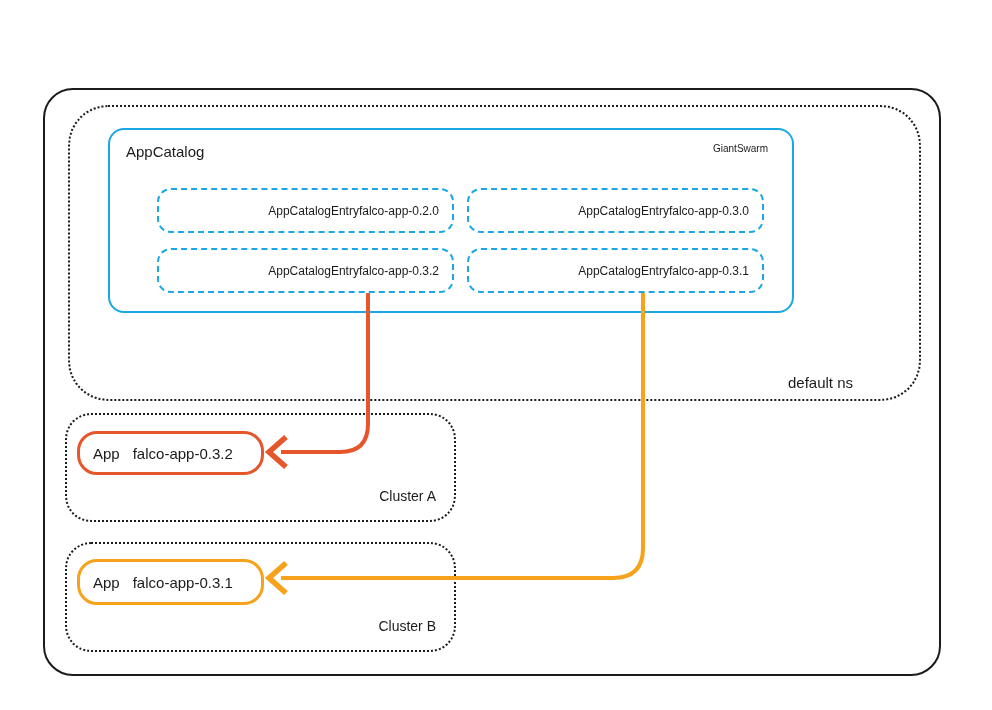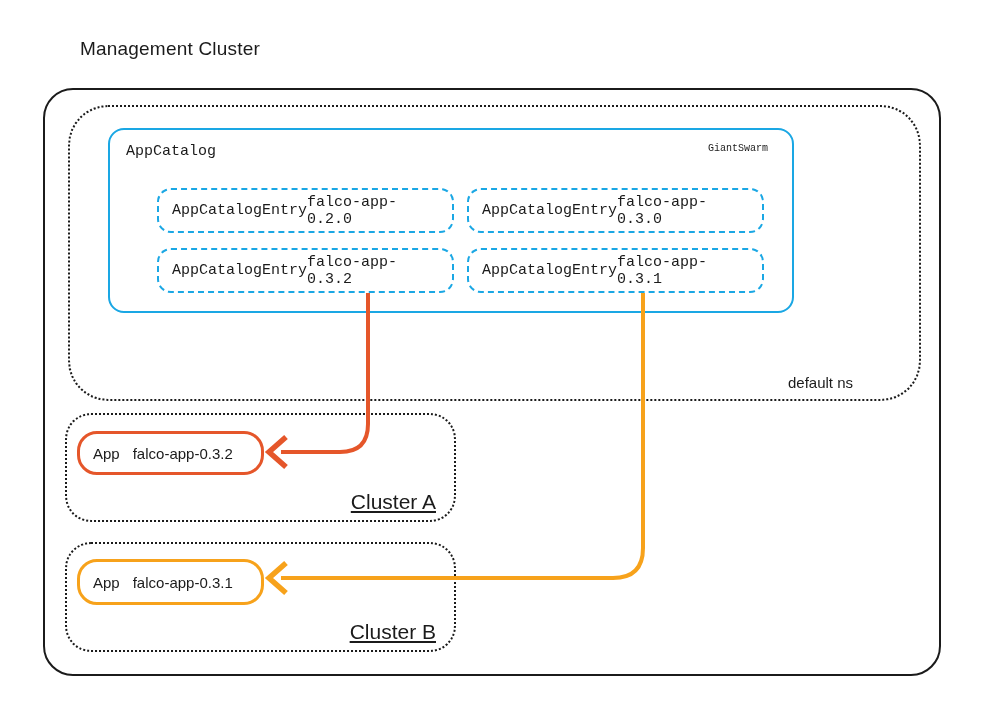--- a/index.html
+++ b/index.html
@@ -14,53 +14,52 @@
   .ns-box{position:absolute;left:68px;top:105px;width:849px;height:292px;
     border:2px dotted #1b1b1b;border-radius:40px;}
   .ns-label{position:absolute;right:66px;bottom:8px;font-size:15px;margin-left:16px;}
 
   .catalog-box{position:absolute;left:108px;top:128px;width:682px;height:181px;
     border:2px solid #1aa7e4;border-radius:16px;}
   .catalog-label{position:absolute;left:16px;top:13px;font-size:15px;}
   .catalog-name{position:absolute;right:24px;top:13px;font-size:10px;}
 
   .entry{position:absolute;width:297px;height:45px;border:2px dashed #1aa7e4;border-radius:14px;
-    display:flex;align-items:center;justify-content:center;
-    padding:0 13px;box-sizing:border-box;font-size:15px;background:#fff;}
+    display:flex;align-items:center;justify-content:flex-end;
+    padding:0 13px;box-sizing:border-box;font-size:12px;background:#fff;}
   .entry.a1{left:47px;top:58px;}
   .entry.b1{left:357px;top:58px;}
   .entry.a2{left:47px;top:118px;}
   .entry.b2{left:357px;top:118px;}
 
   .cluster-box{position:absolute;left:65px;width:387px;
     border:2px dotted #1b1b1b;border-radius:26px;}
   .cluster-a{top:413px;height:105px;}
   .cluster-b{top:542px;height:106px;}
-  .cluster-label{position:absolute;right:18px;bottom:6px;font-size:21px;text-decoration:underline;}
+  .cluster-label{position:absolute;right:18px;bottom:16px;font-size:14px;}
 
   .app-box{position:absolute;left:10px;width:187px;border-radius:20px;background:#fff;
     display:flex;align-items:center;box-sizing:border-box;padding-left:13px;gap:13px;font-size:15px;}
   .cluster-a .app-box{top:16px;height:44px;border:3px solid #e5562a;}
   .cluster-b .app-box{top:15px;height:46px;border:3px solid #f7a21b;}
 
   svg.arrows{position:absolute;left:0;top:0;pointer-events:none;}
 </style>
 </head>
 <body>
 
 <div class="canvas">
 
-  <div class="title">Management Cluster</div>
 
   <div class="outer-box">
 
     <div class="ns-box" style="position:absolute;left:23px;top:15px;">
       <span class="ns-label">default ns</span>
 
-      <div class="catalog-box" style="left:38px;top:21px;font-family:Liberation Mono, monospace;">
+      <div class="catalog-box" style="left:38px;top:21px;">
         <span class="catalog-label">AppCatalog</span>
         <span class="catalog-name">GiantSwarm</span>
 
         <div class="entry a1">
           <span>AppCatalogEntry</span>
           <span>falco-app-0.2.0</span>
         </div>
         <div class="entry b1">
           <span>AppCatalogEntry</span>
           <span>falco-app-0.3.0</span>

